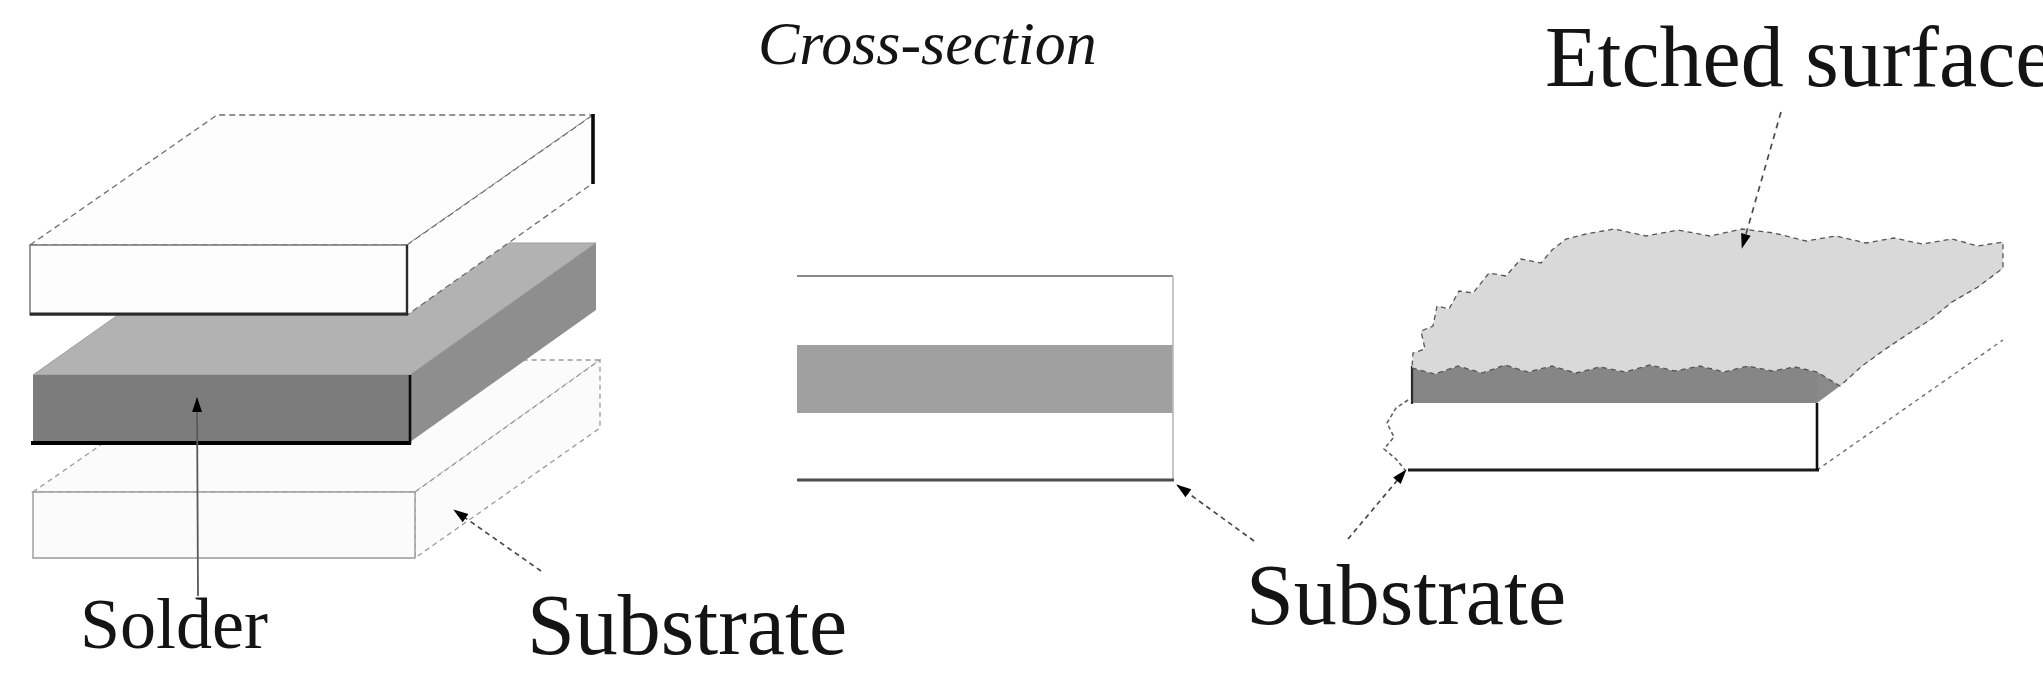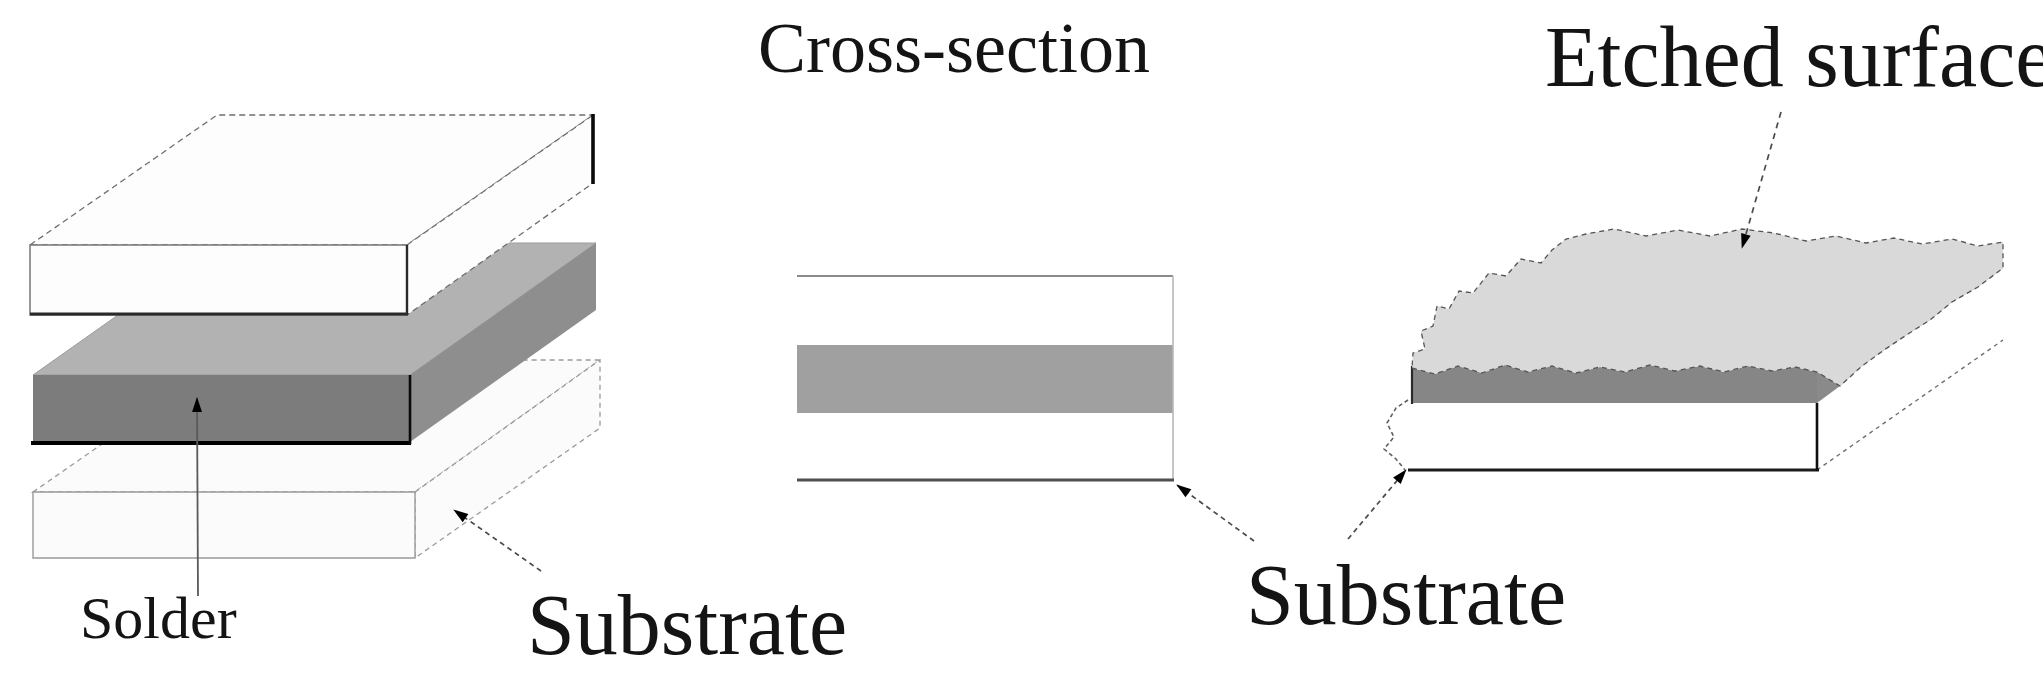--- a/index.html
+++ b/index.html
@@ -12,23 +12,23 @@
     font-family: "Liberation Serif", "DejaVu Serif", serif;
   }
   .stage svg { position: absolute; left: 0; top: 0; }
   .diagram-label {
     position: absolute;
     color: #141414;
     line-height: 1;
     white-space: nowrap;
     font-family: "Liberation Serif", "DejaVu Serif", serif;
   }
-  .lbl-solder        { left: 80px;   top: 588px; font-size: 60px; }
+  .lbl-solder        { left: 80px;   top: 588px; font-size: 72px; }
   .lbl-substrate-l   { left: 527px;  top: 582px; font-size: 86px; }
-  .lbl-cross-section { left: 758px;  top: 12px;  font-size: 72px; }
+  .lbl-cross-section { left: 758px;  top: 12px;  font-size: 62px; font-style: italic; }
   .lbl-substrate-c   { left: 1246px; top: 552px; font-size: 86px; }
   .lbl-etched        { left: 1545px; top: 14px;  font-size: 86px; }
 </style>
 </head>
 <body>
 
 <div class="stage">
 
   <svg width="2043" height="686" viewBox="0 0 2043 686">
     <defs>

